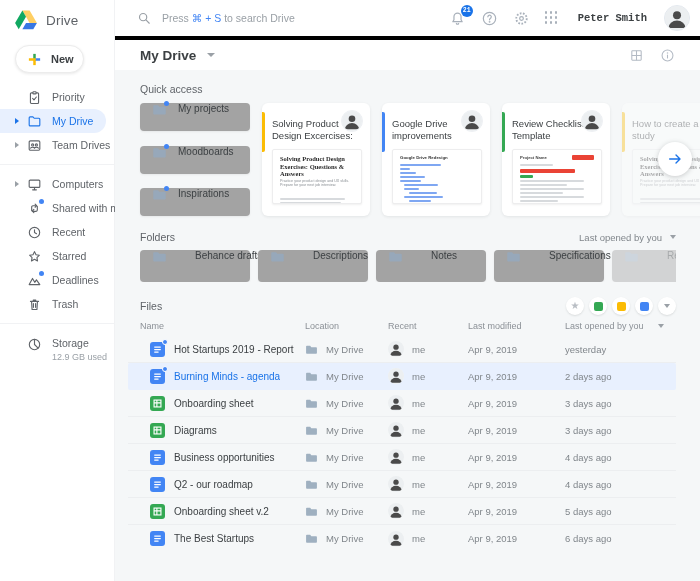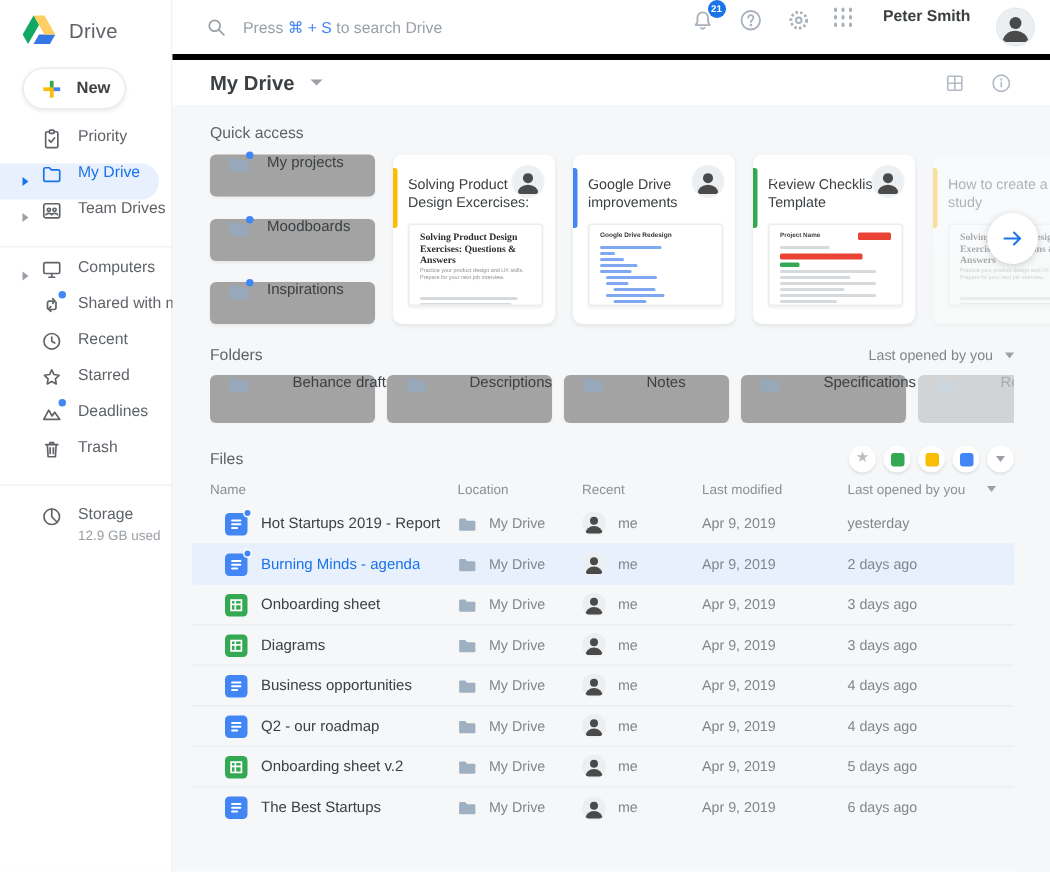--- a/index.html
+++ b/index.html
@@ -10,21 +10,21 @@
   
   .sidebar { width:115px; flex:none; background:#fff; border-right:1px solid #f1f2f4; display:flex; flex-direction:column; }
   .logo-row { height:40px; display:flex; align-items:center; padding-left:15px; gap:9px; flex:none; }
   .logo-row svg { width:22px; height:20px; }
   .logo-text { font-size:13.5px; color:#5f6368; letter-spacing:.2px; }
   .new-btn { margin:5px 0 12px 15px; width:69px; height:28px; border-radius:15px; background:#fff;
     border:1px solid #ececec; box-shadow:0 1px 3px rgba(0,0,0,.09); display:flex; align-items:center; gap:9px; padding-left:11px; cursor:pointer; }
   .new-btn svg { width:15px; height:15px; }
   .new-label { font-size:11px; color:#3c4043; font-weight:700; }
   .sb-group { display:flex; flex-direction:column; }
-  .sb-item { position:relative; height:24px; display:flex; padding-left:27px; color:#5f6368; cursor:pointer; }
+  .sb-item { position:relative; height:24px; display:flex; align-items:center; padding-left:27px; color:#5f6368; cursor:pointer; }
   .sb-item .caret { position:absolute; left:15px; top:9px; width:0; height:0;
     border-left:4px solid #9aa0a6; border-top:3px solid transparent; border-bottom:3px solid transparent; }
   .sb-item.selected .caret { border-left-color:#1a73e8; }
   .sb-item .sb-ico { width:15px; height:15px; flex:none; position:relative; }
   .sb-item .sb-ico svg { width:15px; height:15px; display:block; }
   .sb-item .sb-label { margin-left:10px; font-size:10.5px; font-weight:500; white-space:nowrap; }
   .sb-item.selected { background:#e8f0fe; border-radius:0 14px 14px 0; margin-right:8px; color:#1a73e8; }
   .blue-dot { position:absolute; top:-2px; right:-2px; width:5px; height:5px; border-radius:50%; background:#4285f4; }
   .sb-divider { height:1px; background:#f1f2f4; margin:7px 0; }
   .storage-row { display:flex; padding-left:27px; margin-top:6px; color:#5f6368; }
@@ -33,21 +33,21 @@
   .storage-label { font-size:10.5px; font-weight:500; color:#5f6368; }
   .storage-usage { font-size:9px; color:#9aa0a6; margin-top:3px; }
 
   
   .main { flex:1; display:flex; flex-direction:column; min-width:0; }
   .topbar { height:40px; flex:none; display:flex; align-items:center; padding:0 10px 0 22px; background:#fff; border-bottom:4px solid #000000; }
   .search { display:flex; align-items:center; gap:11px; flex:1; cursor:text; }
   .search svg { width:14px; height:14px; }
   .search-text { font-size:10.5px; color:#9aa0a6; }
   .search-text .kbd { color:#4285f4; font-weight:500; }
-  .topbar-right { display:flex; gap:15px; }
+  .topbar-right { display:flex; align-items:center; gap:15px;font-family:Liberation Mono, monospace; }
   .tb-ico { position:relative; width:17px; height:17px; color:#a8b0ba; cursor:pointer; }
   .tb-ico svg { width:17px; height:17px; display:block; }
   .badge { position:absolute; top:-5px; right:-7px; min-width:12px; height:12px; border-radius:7px; background:#1a73e8;
     color:#fff; font-size:6.5px; font-weight:700; display:flex; align-items:center; justify-content:center; padding:0 2px; }
   .apps-grid { width:14px; height:14px; display:grid; grid-template-columns:repeat(3,2.5px); grid-template-rows:repeat(3,2.5px); gap:2.5px; cursor:pointer; }
   .apps-grid i { background:#a8b0ba; border-radius:50%; }
   .user-name { font-size:10.5px; font-weight:700; color:#3c4043; margin:0 2px 0 4px; }
   .avatar { width:26px; height:26px; border-radius:50%; overflow:hidden; border:1px solid #e4e9ef; background:#f1f3f4; flex:none; cursor:pointer; }
   .avatar svg { width:100%; height:100%; display:block; }
 

